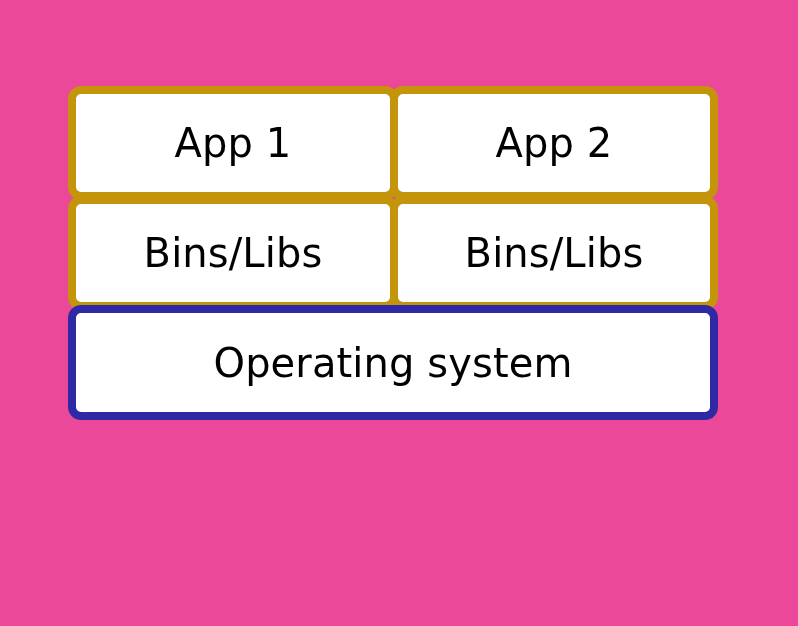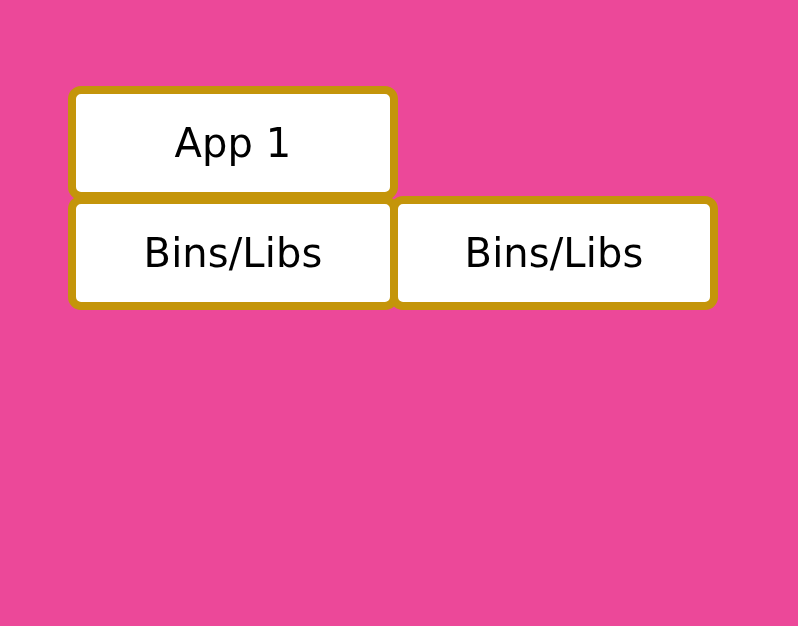--- a/index.html
+++ b/index.html
@@ -89,24 +89,30 @@
 </style>
 </head>
 <body>
 
 <div id="diagram-canvas">
 
   <div class="node node-gold" id="node-app-1">
     <span class="node-label">App 1</span>
   </div>
 
+  <div class="node node-gold" id="node-app-2">
+    <span class="node-label">App 2</span>
+  </div>
 
   <div class="node node-gold" id="node-binslibs-1">
     <span class="node-label">Bins/Libs</span>
   </div>
 
   <div class="node node-gold" id="node-binslibs-2">
     <span class="node-label">Bins/Libs</span>
   </div>
 
+  <div class="node node-blue" id="node-operating-system">
+    <span class="node-label">Operating system</span>
+  </div>
 
 
 </div>
 
 </body></html>

